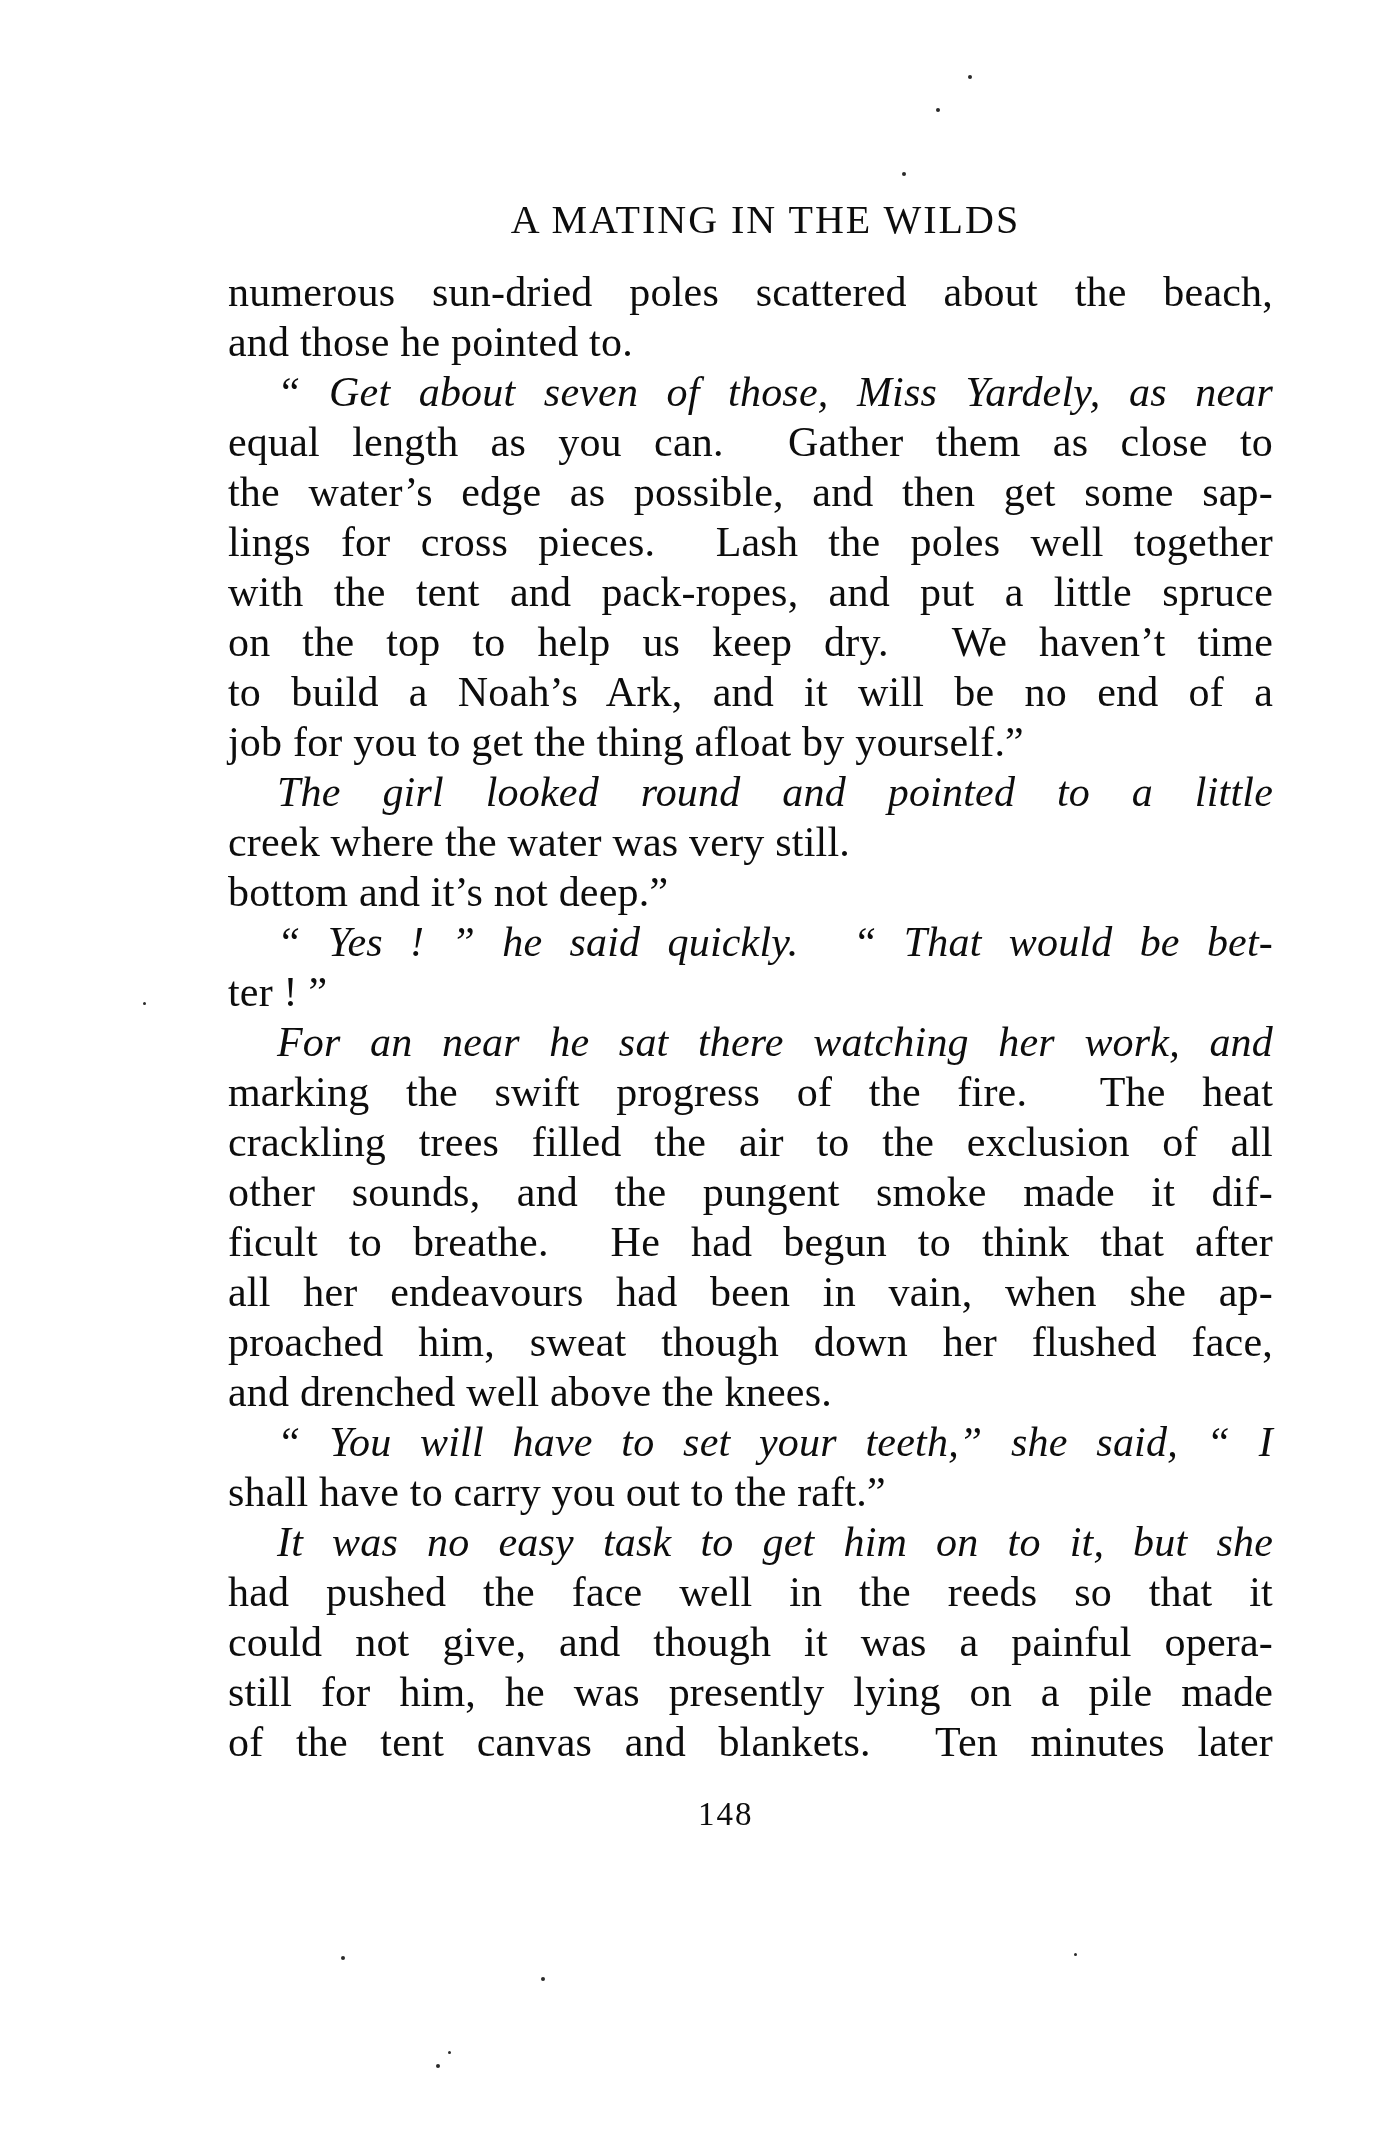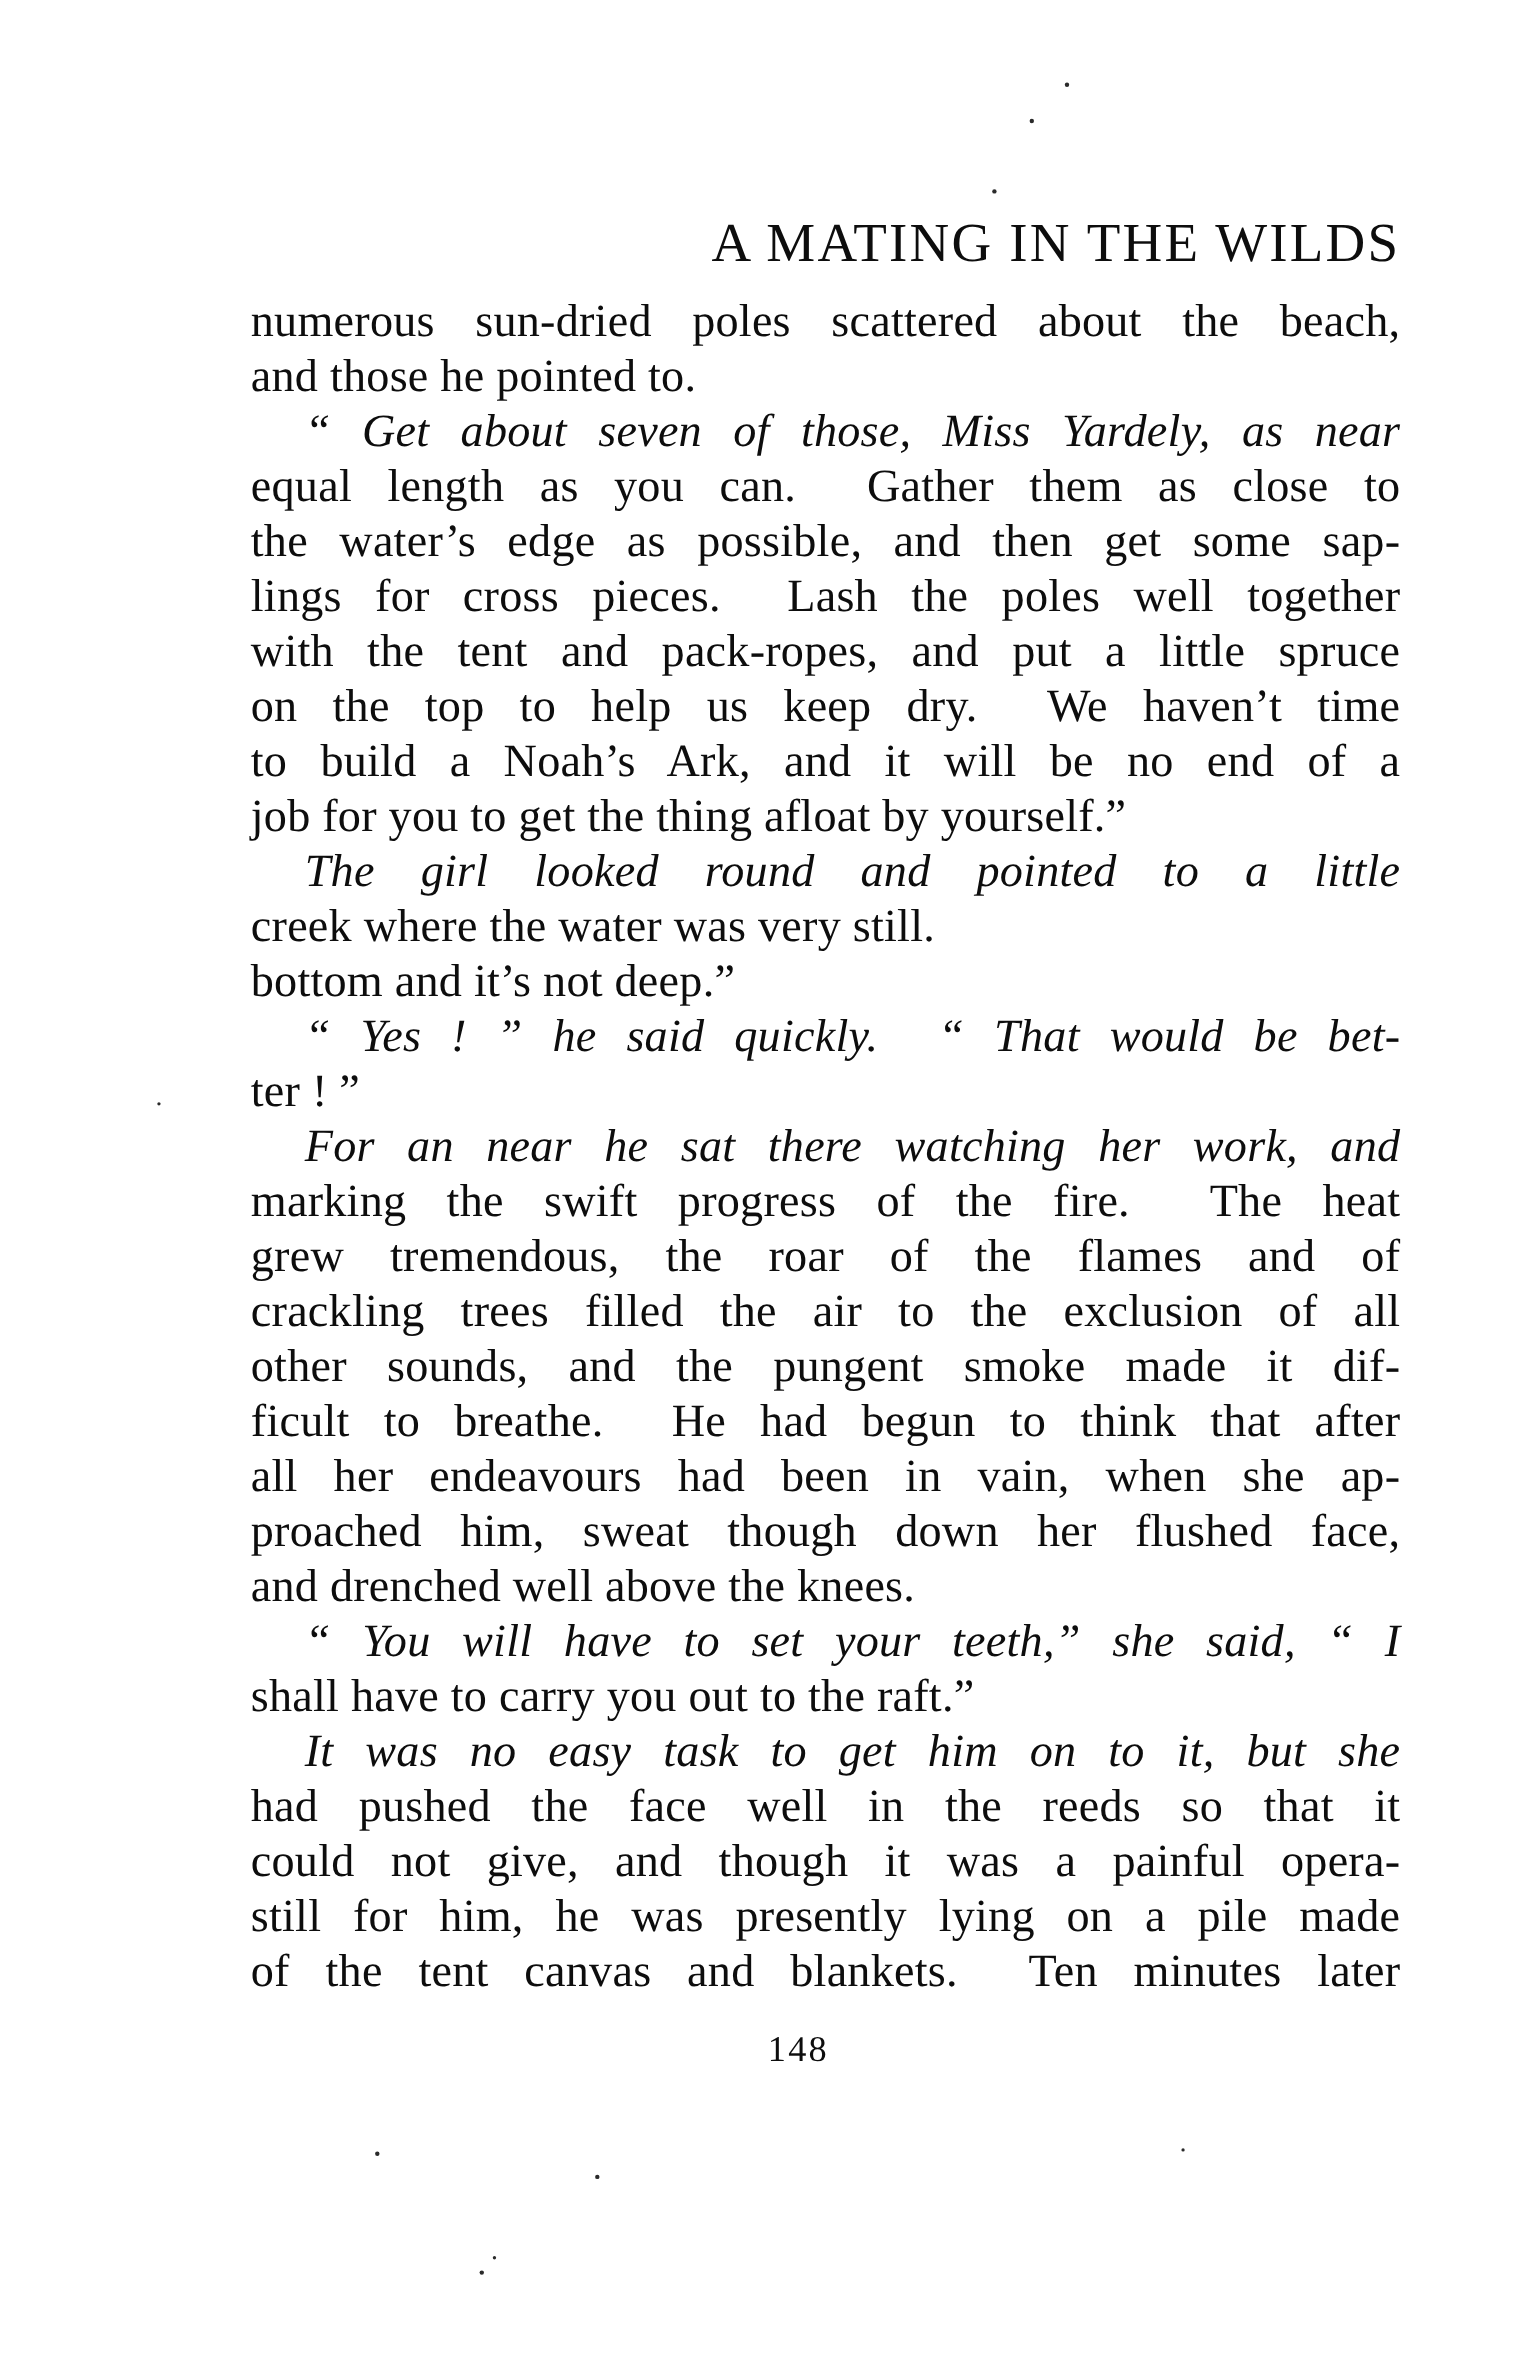--- a/index.html
+++ b/index.html
@@ -16,24 +16,24 @@
     color: #0d0d0d;
     overflow: hidden;
   }
   #column {
     position: absolute;
     left: 228px;
     top: 195px;
     width: 1045px;
   }
   .running-header {
-    font-size: 50px;
+    font-size: 40px;
     line-height: 50px;
     letter-spacing: 2px;
-    text-align: right;
+    text-align: center;
     padding-left: 30px;
     white-space: nowrap;
   }
   #text-block {
     margin-top: 22px;
   }
   .line {
     font-size: 42px;
     line-height: 50px;
     white-space: pre-wrap;
@@ -100,21 +100,20 @@
         <div class="line justify">on the top to help us keep dry.  We haven’t time</div>
         <div class="line justify">to build a Noah’s Ark, and it will be no end of a</div>
         <div class="line">job for you to get the thing afloat by yourself.”</div>
         <div class="line indent justify">The girl looked round and pointed to a little</div>
         <div class="line">creek where the water was very still.</div>
         <div class="line">bottom and it’s not deep.”</div>
         <div class="line indent justify">“ Yes ! ” he said quickly.  “ That would be bet-</div>
         <div class="line">ter ! ”</div>
         <div class="line indent justify">For an near he sat there watching her work, and</div>
         <div class="line justify">marking the swift progress of the fire.  The heat</div>
-        <div class="line justify">grew tremendous, the roar of the flames and of</div>
         <div class="line justify">crackling trees filled the air to the exclusion of all</div>
         <div class="line justify">other sounds, and the pungent smoke made it dif-</div>
         <div class="line justify">ficult to breathe.  He had begun to think that after</div>
         <div class="line justify">all her endeavours had been in vain, when she ap-</div>
         <div class="line justify">proached him, sweat though down her flushed face,</div>
         <div class="line">and drenched well above the knees.</div>
         <div class="line indent justify">“ You will have to set your teeth,” she said, “ I</div>
         <div class="line">shall have to carry you out to the raft.”</div>
         <div class="line indent justify">It was no easy task to get him on to it, but she</div>
         <div class="line justify">had pushed the face well in the reeds so that it</div>

